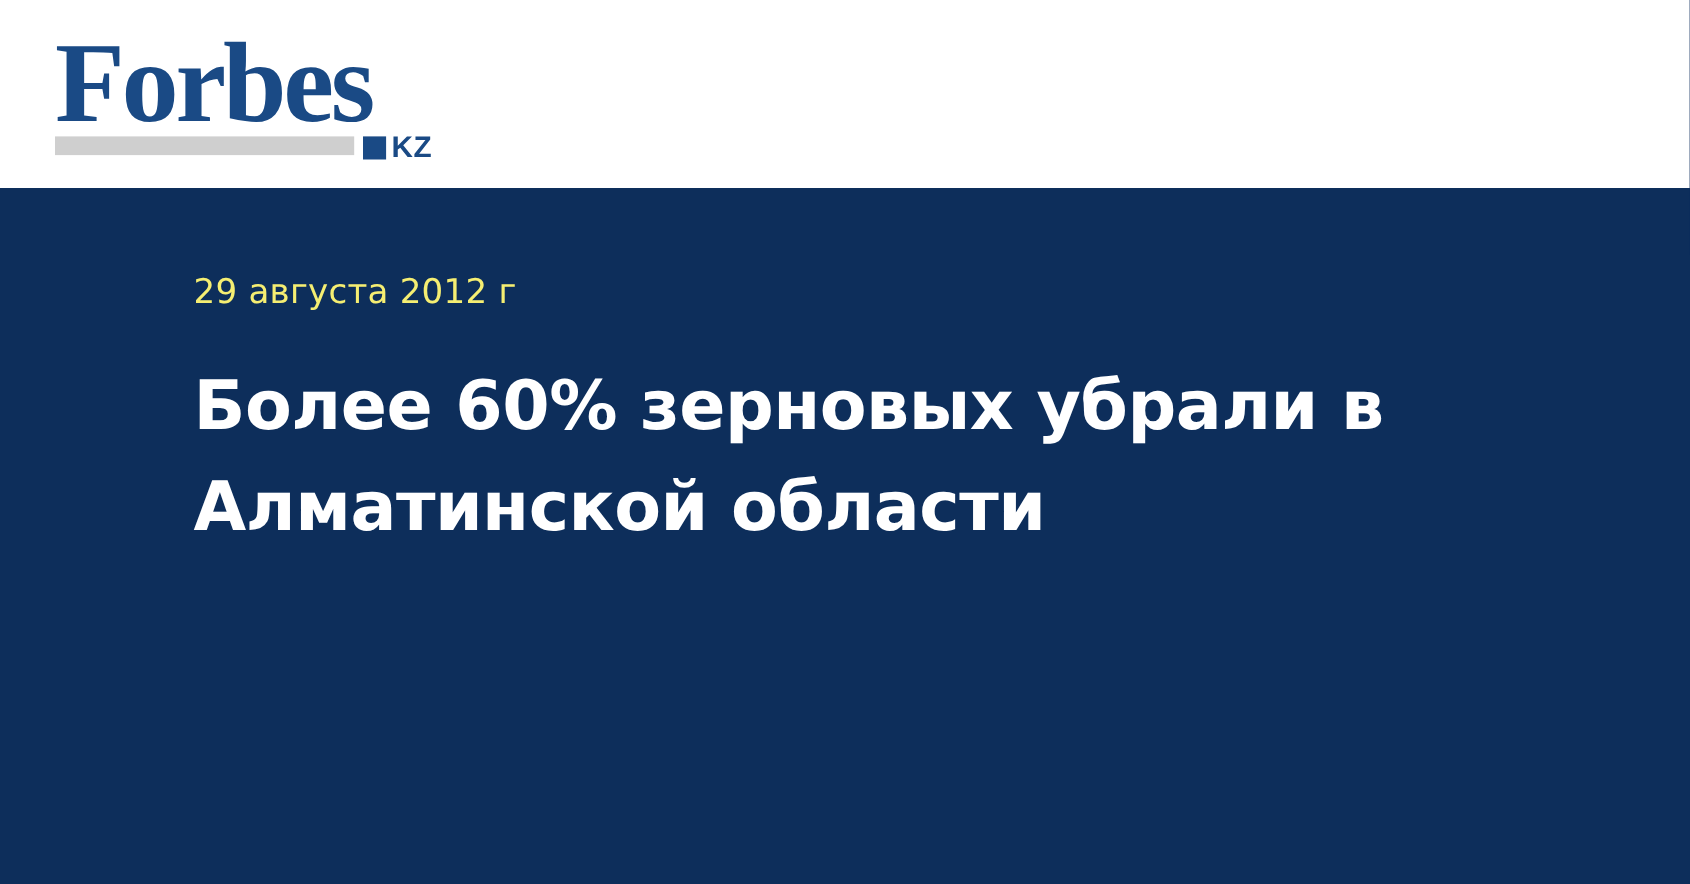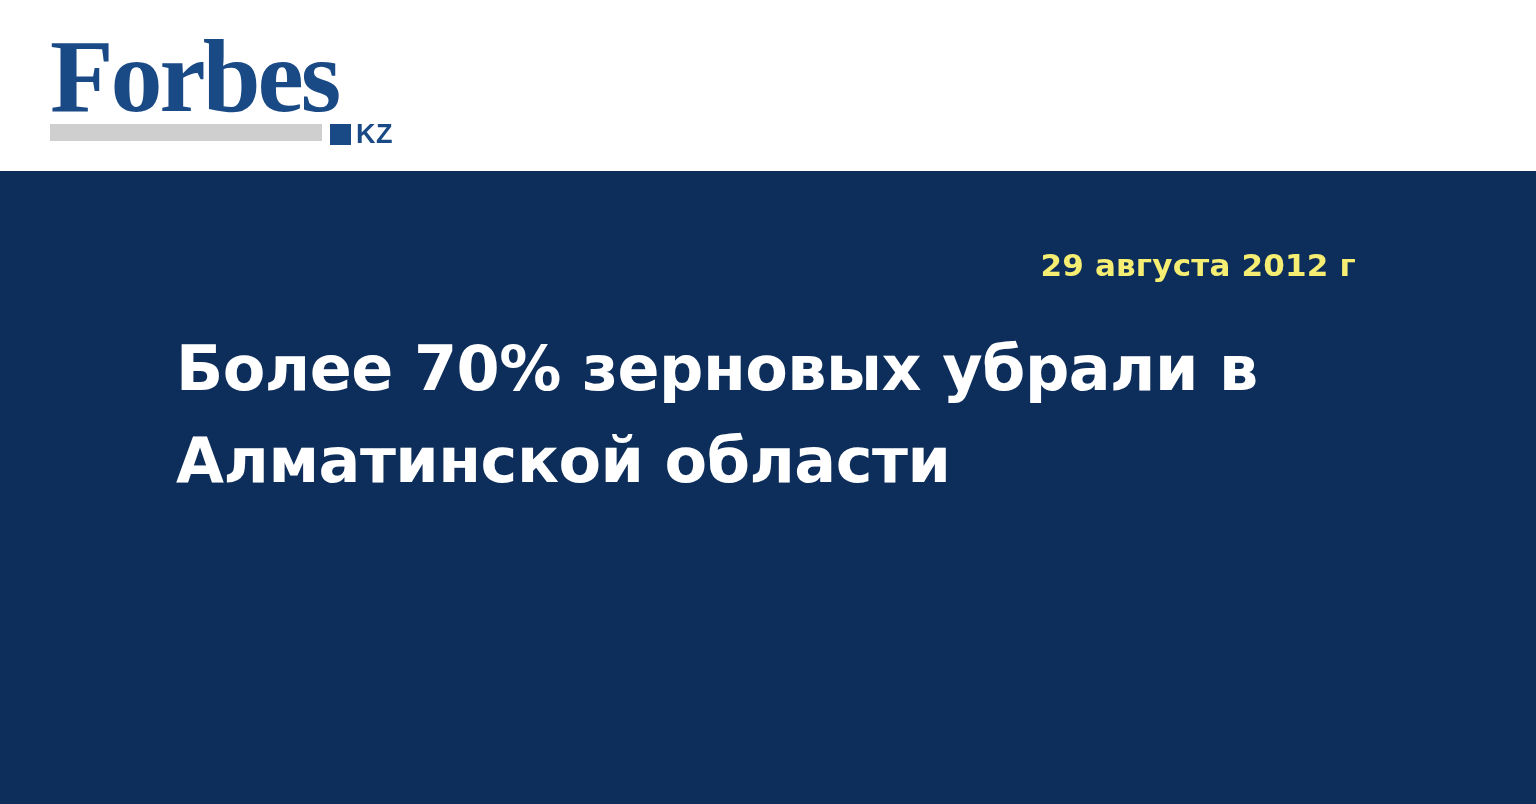--- a/index.html
+++ b/index.html
@@ -100,27 +100,26 @@
 
   .article-inner {
     position: absolute;
     left: 176px;
     top: 74px;
     width: 1180px;
   }
 
   .article-date {
     font-family: "DejaVu Sans", sans-serif;
-    font-weight: 700;
+    font-weight: 400;
     font-size: 31px;
     line-height: 40px;
     letter-spacing: 0.2px;
     color: #f5ee72;
     margin: 0 0 38px 0;
-    text-align: right;
   }
 
   .article-title {
     font-family: "DejaVu Sans", sans-serif;
     font-weight: 700;
     font-size: 62px;
     line-height: 92px;
     letter-spacing: -0.5px;
     color: #ffffff;
     margin: 0;
@@ -139,17 +138,17 @@
       <span class="brand-tld">
         <span class="brand-tld-square"></span>
         <span class="brand-tld-text">KZ</span>
       </span>
     </a>
   </header>
 
   <section class="article-hero">
     <div class="article-inner">
       <div class="article-date">29 августа 2012 г</div>
-      <h1 class="article-title">Более 70% зерновых убрали в Алматинской области</h1>
+      <h1 class="article-title">Более 60% зерновых убрали в Алматинской области</h1>
     </div>
   </section>
 
 </div>
 
 </body></html>

